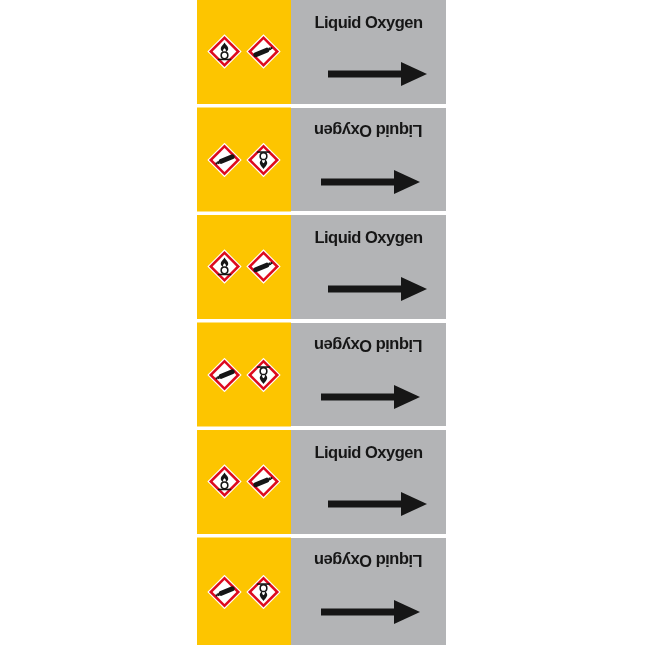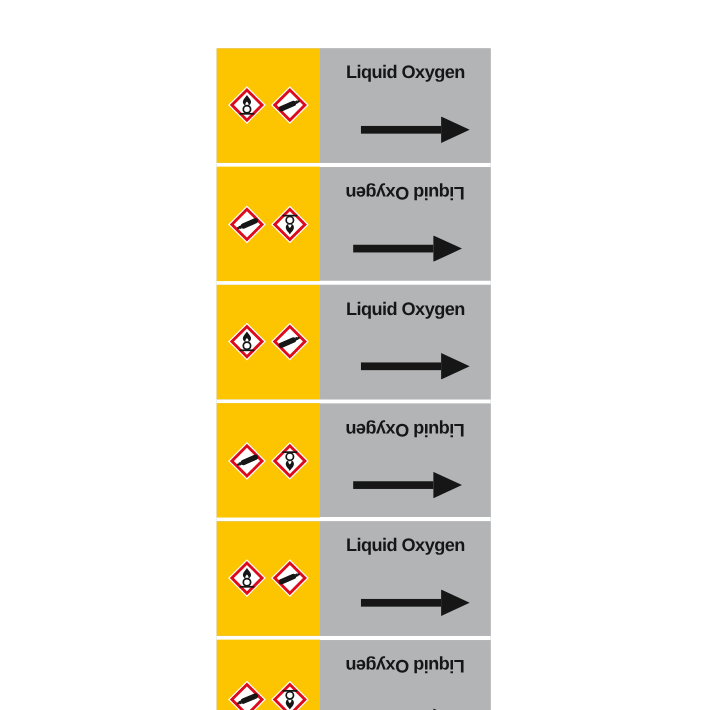--- a/index.html
+++ b/index.html
@@ -6,21 +6,21 @@
     --yellow:#fdc500;
     --gray:#b3b4b6;
     --red:#dd0a1e;
     --ink:#161616;
     --sep:#ffffff;
   }
   *{margin:0;padding:0;box-sizing:border-box;}
   html,body{width:645px;height:645px;background:#ffffff;overflow:hidden;
     font-family:"Liberation Sans", sans-serif;}
   .marker{
-    position:absolute;left:197px;top:0;width:249px;height:529px;margin-top:44px;
+    position:absolute;left:197px;top:0;width:249px;height:529px;
   }
   .row{
     position:relative;display:flex;height:107.5px;background:var(--gray);
   }
   .row.gap{border-bottom:4px solid var(--sep);height:107.5px;}
   .pictos{
     width:94px;min-width:94px;background:var(--yellow);
     display:flex;align-items:center;justify-content:center;gap:4px;
   }
   .row.gap .pictos{height:103.5px;}

